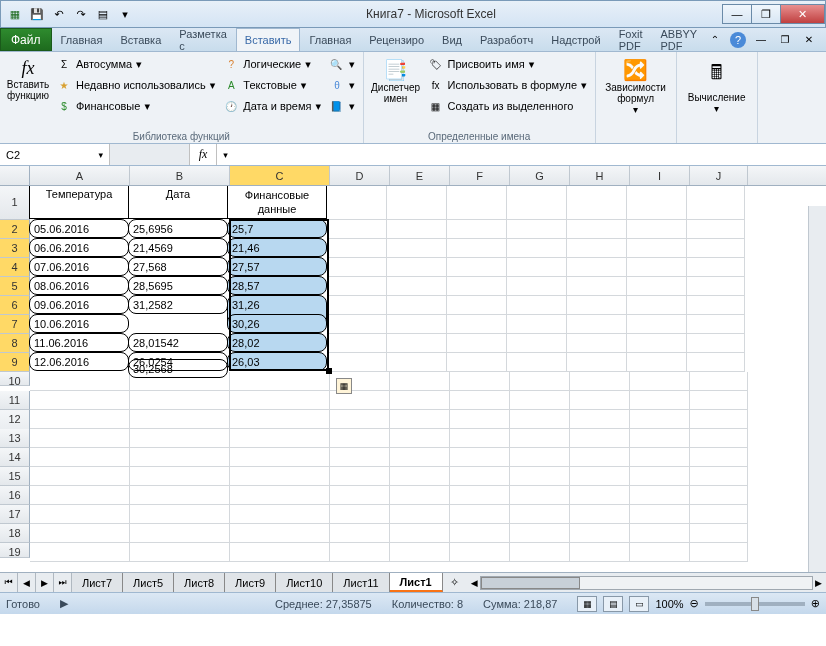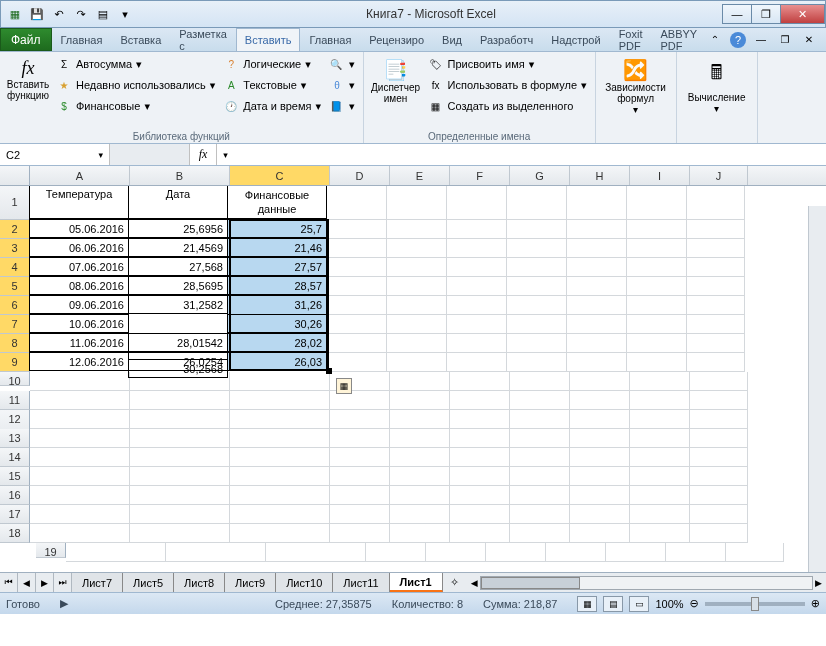--- a/index.html
+++ b/index.html
@@ -44,21 +44,21 @@
 .col-h { border-right: 1px solid #c0c8d0; text-align: center; font-size: 11px; color: #333; line-height: 20px; cursor: pointer; }
 .col-h.sel { background: #ffd966; }
 .grid-body { flex: 1; overflow: hidden; position: relative; }
 .row { height: 19px; display: flex; }
 .row-h { width: 30px; border-right: 1px solid #a0b0c0; border-bottom: 1px solid #c0c8d0; background: linear-gradient(#f4f6f8, #e4e8ec); text-align: center; font-size: 11px; color: #333; line-height: 18px; cursor: pointer; }
 .row-h.sel { background: #ffd966; }
 .cell { border-right: 1px solid #d4d8dc; border-bottom: 1px solid #d4d8dc; font-size: 11px; padding: 0 4px; line-height: 18px; overflow: hidden; white-space: nowrap; cursor: cell; }
 .cell.bordered { border: 1px solid #000; margin: -1px 0 0 -1px; z-index: 1; position: relative; }
 .cell.selected { background: #b8d8f0; }
 .cell.header-cell { text-align: center; }
-.cell.r { text-align: right; }
+.cell.r { text-align: left; border-radius: 8px; }
 .selection-outline { position: absolute; border: 2px solid #000; pointer-events: none; z-index: 5; }
 .fill-handle { position: absolute; width: 6px; height: 6px; background: #000; z-index: 6; cursor: crosshair; }
 .autofill-opt { position: absolute; width: 16px; height: 16px; border: 1px solid #888; background: #fff4d8; font-size: 9px; display: flex; align-items: center; justify-content: center; cursor: pointer; z-index: 7; }
 
 .sheet-tabs-row { height: 20px; display: flex; align-items: stretch; background: #e8ecf0; border-top: 1px solid #a0b0c0; }
 .tab-nav { display: flex; }
 .tab-nav-btn { width: 18px; border-right: 1px solid #b0b8c0; display: flex; align-items: center; justify-content: center; font-size: 9px; cursor: pointer; }
 .sheet-tab { padding: 0 10px; font-size: 11px; border-right: 1px solid #888; background: #e0e4e8; display: flex; align-items: center; cursor: pointer; }
 .sheet-tab.active { background: #fff; font-weight: bold; border-bottom: 2px solid #f97316; }
 .add-sheet { width: 24px; display: flex; align-items: center; justify-content: center; font-size: 11px; cursor: pointer; }
@@ -431,21 +431,21 @@
         <div class="cell" style="width: 100px; height: 19px; line-height: 18px;"></div>
         <div class="cell" style="width: 60px; height: 19px; line-height: 18px;"></div>
         <div class="cell" style="width: 60px; height: 19px; line-height: 18px;"></div>
         <div class="cell" style="width: 60px; height: 19px; line-height: 18px;"></div>
         <div class="cell" style="width: 60px; height: 19px; line-height: 18px;"></div>
         <div class="cell" style="width: 60px; height: 19px; line-height: 18px;"></div>
         <div class="cell" style="width: 60px; height: 19px; line-height: 18px;"></div>
         <div class="cell" style="width: 58px; height: 19px; line-height: 18px;"></div>
       </div>
       <div class="row" style="height: 19px;">
-        <div class="row-h" style="height: 15px; line-height: 18px; margin-left: 36px;">19</div>
+        <div class="row-h" style="height: 15px; line-height: 18px;">19</div>
         <div class="cell" style="width: 100px; height: 19px; line-height: 18px;"></div>
         <div class="cell" style="width: 100px; height: 19px; line-height: 18px;"></div>
         <div class="cell" style="width: 100px; height: 19px; line-height: 18px;"></div>
         <div class="cell" style="width: 60px; height: 19px; line-height: 18px;"></div>
         <div class="cell" style="width: 60px; height: 19px; line-height: 18px;"></div>
         <div class="cell" style="width: 60px; height: 19px; line-height: 18px;"></div>
         <div class="cell" style="width: 60px; height: 19px; line-height: 18px;"></div>
         <div class="cell" style="width: 60px; height: 19px; line-height: 18px;"></div>
         <div class="cell" style="width: 60px; height: 19px; line-height: 18px;"></div>
         <div class="cell" style="width: 58px; height: 19px; line-height: 18px;"></div>

